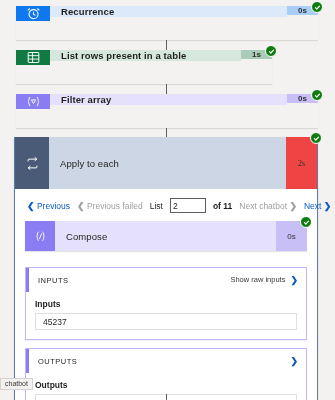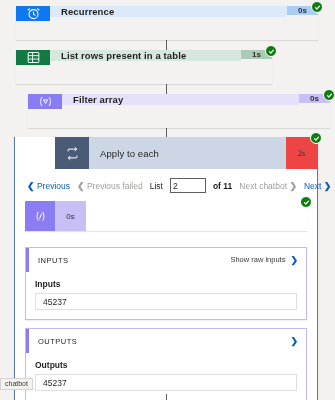--- a/index.html
+++ b/index.html
@@ -95,22 +95,21 @@
     left: 14px; top: 137px;
     width: 304px;
     background: #ffffff;
     border: 1px solid #5b7ca8;
     border-top: none;
     box-shadow: 0 1px 2px rgba(0,0,0,.10);
   }
   .scope-head {
     position: relative;
     display: flex; align-items: stretch;
-    height: 32px;
-    padding-left: 40px;
+    height: 52px;
   }
 
   
   .pager {
     display: flex;
     align-items: center;
     gap: 7px;
     padding: 9px 0 8px 12px;
     font-size: 8.5px;
     white-space: nowrap;
@@ -235,21 +234,21 @@
     <div class="badge">
       <svg width="7" height="7" viewBox="0 0 24 24" fill="none" stroke="#fff" stroke-width="4">
         <path d="M5 12.5l4.7 4.7L19 7.6" stroke-linecap="round" stroke-linejoin="round"></path>
       </svg>
     </div>
   </div>
 
   <div class="conn" style="left:166px; top:84px; height:13px;"></div>
   <div class="conn-head" style="left:162.6px; top:95px;"></div>
 
-  <div class="card v-purple" style="left:28px; top:94px; width:302px;">
+  <div class="card v-purple" style="left:16px; top:94px; width:302px;">
     <div class="card-icon">
       <svg width="17" height="15" viewBox="0 0 26 24" fill="none" stroke="#fff" stroke-width="1.5">
         <path d="M7 5.2C5.6 6.6 5.2 10 5.2 12s.4 5.4 1.8 6.8" stroke-linecap="round"></path>
         <path d="M19 5.2c1.4 1.4 1.8 4.8 1.8 6.8s-.4 5.4-1.8 6.8" stroke-linecap="round"></path>
         <path d="M9.6 9.4h6.8L13 15.2z" stroke-linejoin="round"></path>
       </svg>
     </div>
     <div class="card-title">Filter array</div>
     <div class="card-dur">0s</div>
     <div class="badge">
@@ -306,20 +305,21 @@
 
     <div class="nested-wrap">
       <div class="compose-card">
         <div class="card-icon">
           <svg width="15" height="15" viewBox="0 0 24 24" fill="none" stroke="#fff" stroke-width="1.5">
             <path d="M8.4 4.8C7 6.2 6.6 9.6 6.6 11.6s.4 5.4 1.8 6.8" stroke-linecap="round"></path>
             <path d="M15.6 4.8c1.4 1.4 1.8 4.8 1.8 6.8s-.4 5.4-1.8 6.8" stroke-linecap="round"></path>
             <path d="M13.6 7.8l-3.2 7.8" stroke-linecap="round"></path>
           </svg>
         </div>
+        <div class="card-title">Compose</div>
         <div class="card-dur">0s</div>
         <div class="badge">
           <svg width="7" height="7" viewBox="0 0 24 24" fill="none" stroke="#fff" stroke-width="4">
             <path d="M5 12.5l4.7 4.7L19 7.6" stroke-linecap="round" stroke-linejoin="round"></path>
           </svg>
         </div>
       </div>
     </div>
 
     <div class="io-outer">

